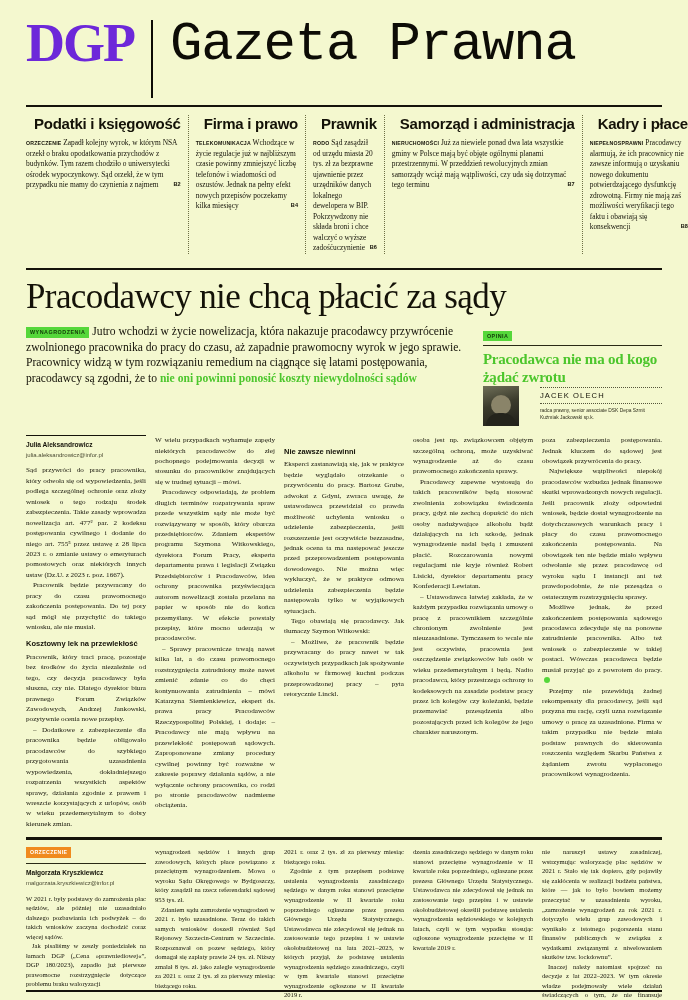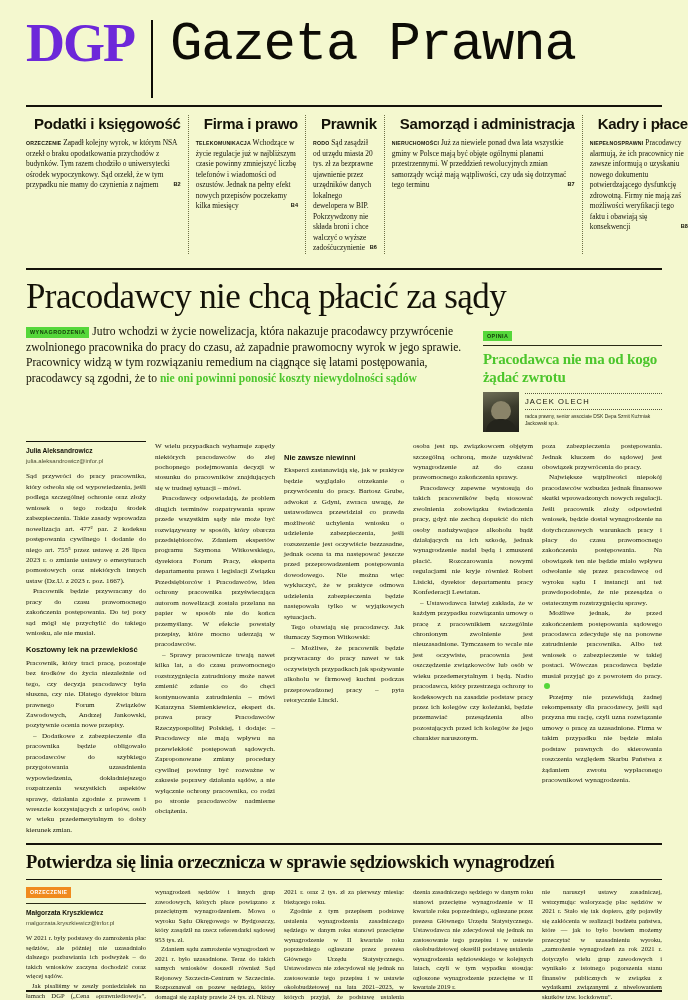--- a/index.html
+++ b/index.html
@@ -154,21 +154,21 @@
   }
   .op-rule { border-top: 1px solid #2a2a16; margin: 3px 0 4px 0; }
   .op-title {
     color: #4cc62c;
     font-family: Liberation Serif, serif;
     font-weight: 700;
     font-size: 15px;
     line-height: 1.2;
     letter-spacing: -.2px;
   }
-  .op-person { display: flex; gap: 6px; margin-top: 6px; }
+  .op-person { display: flex; gap: 21px; }
   .op-photo {
     width: 36px; height: 40px;
     background: linear-gradient(165deg,#6f6f58 0%,#3b3b2c 45%,#20201a 100%);
     position: relative; overflow: hidden; flex: 0 0 36px;
   }
   .op-photo::after {
     content:""; position:absolute; left:8px; top:9px;
     width:20px; height:20px; border-radius:50%;
     background: #8a8469;
   }
@@ -372,21 +372,20 @@
       </div>
     <div id="lead-c5">
         <p class="noind">poza zabezpieczenia postępowania. Jednak kluczem do sądowej jest obowiązek przywrócenia do pracy.</p>
         <p>Największe wątpliwości niepokój pracodawców wzbudza jednak finansowe skutki wprowadzonych nowych regulacji. Jeśli pracownik złoży odpowiedni wniosek, będzie dostał wynagrodzenie na dotychczasowych warunkach pracy i płacy do czasu prawomocnego zakończenia postępowania. Na obowiązek ten nie będzie miało wpływu odwołanie się przez pracodawcę od wyroku sądu I instancji ani też prawdopodobnie, że nie przesądza o ostatecznym rozstrzygnięciu sprawy.</p>
         <p>Możliwe jednak, że przed zakończeniem postępowania sądowego pracodawca zdecyduje się na ponowne zatrudnienie pracownika. Albo też wniosek o zabezpieczenie w takiej postaci. Wówczas pracodawca będzie musiał przyjąć go z powrotem do pracy.<span class="endmark"></span></p>
         <p>Przejmy nie przewidują żadnej rekompensaty dla pracodawcy, jeśli sąd przyzna mu rację, czyli uzna rozwiązanie umowy o pracę za uzasadnione. Firma w takim przypadku nie będzie miała podstaw prawnych do skierowania roszczenia względem Skarbu Państwa z żądaniem zwrotu wypłaconego pracownikowi wynagrodzenia.</p>
       </div>
   </div>
 
   <div class="sec-rule-top"></div>
-  <div class="sec-head">Potwierdza się linia orzecznicza w sprawie sędziowskich wynagrodzeń</div>
   <div class="sec-rule-bot"></div>
 
   <div class="sec-grid">
     <div>
       <span class="orz-badge">ORZECZENIE</span>
       <div class="op-rule" style="margin-top:5px"></div>
       <div class="byline-name">Małgorzata Kryszkiewicz</div>
       <div class="byline-mail">malgorzata.kryszkiewicz@infor.pl</div>
       <div id="sec-c1">
           <p class="noind">W 2021 r. były podstawy do zamrożenia płac sędziów, ale później nie uzasadniało dalszego pozbawiania ich podwyżek – do takich wniosków zaczyna dochodzić coraz więcej sądów.</p>

